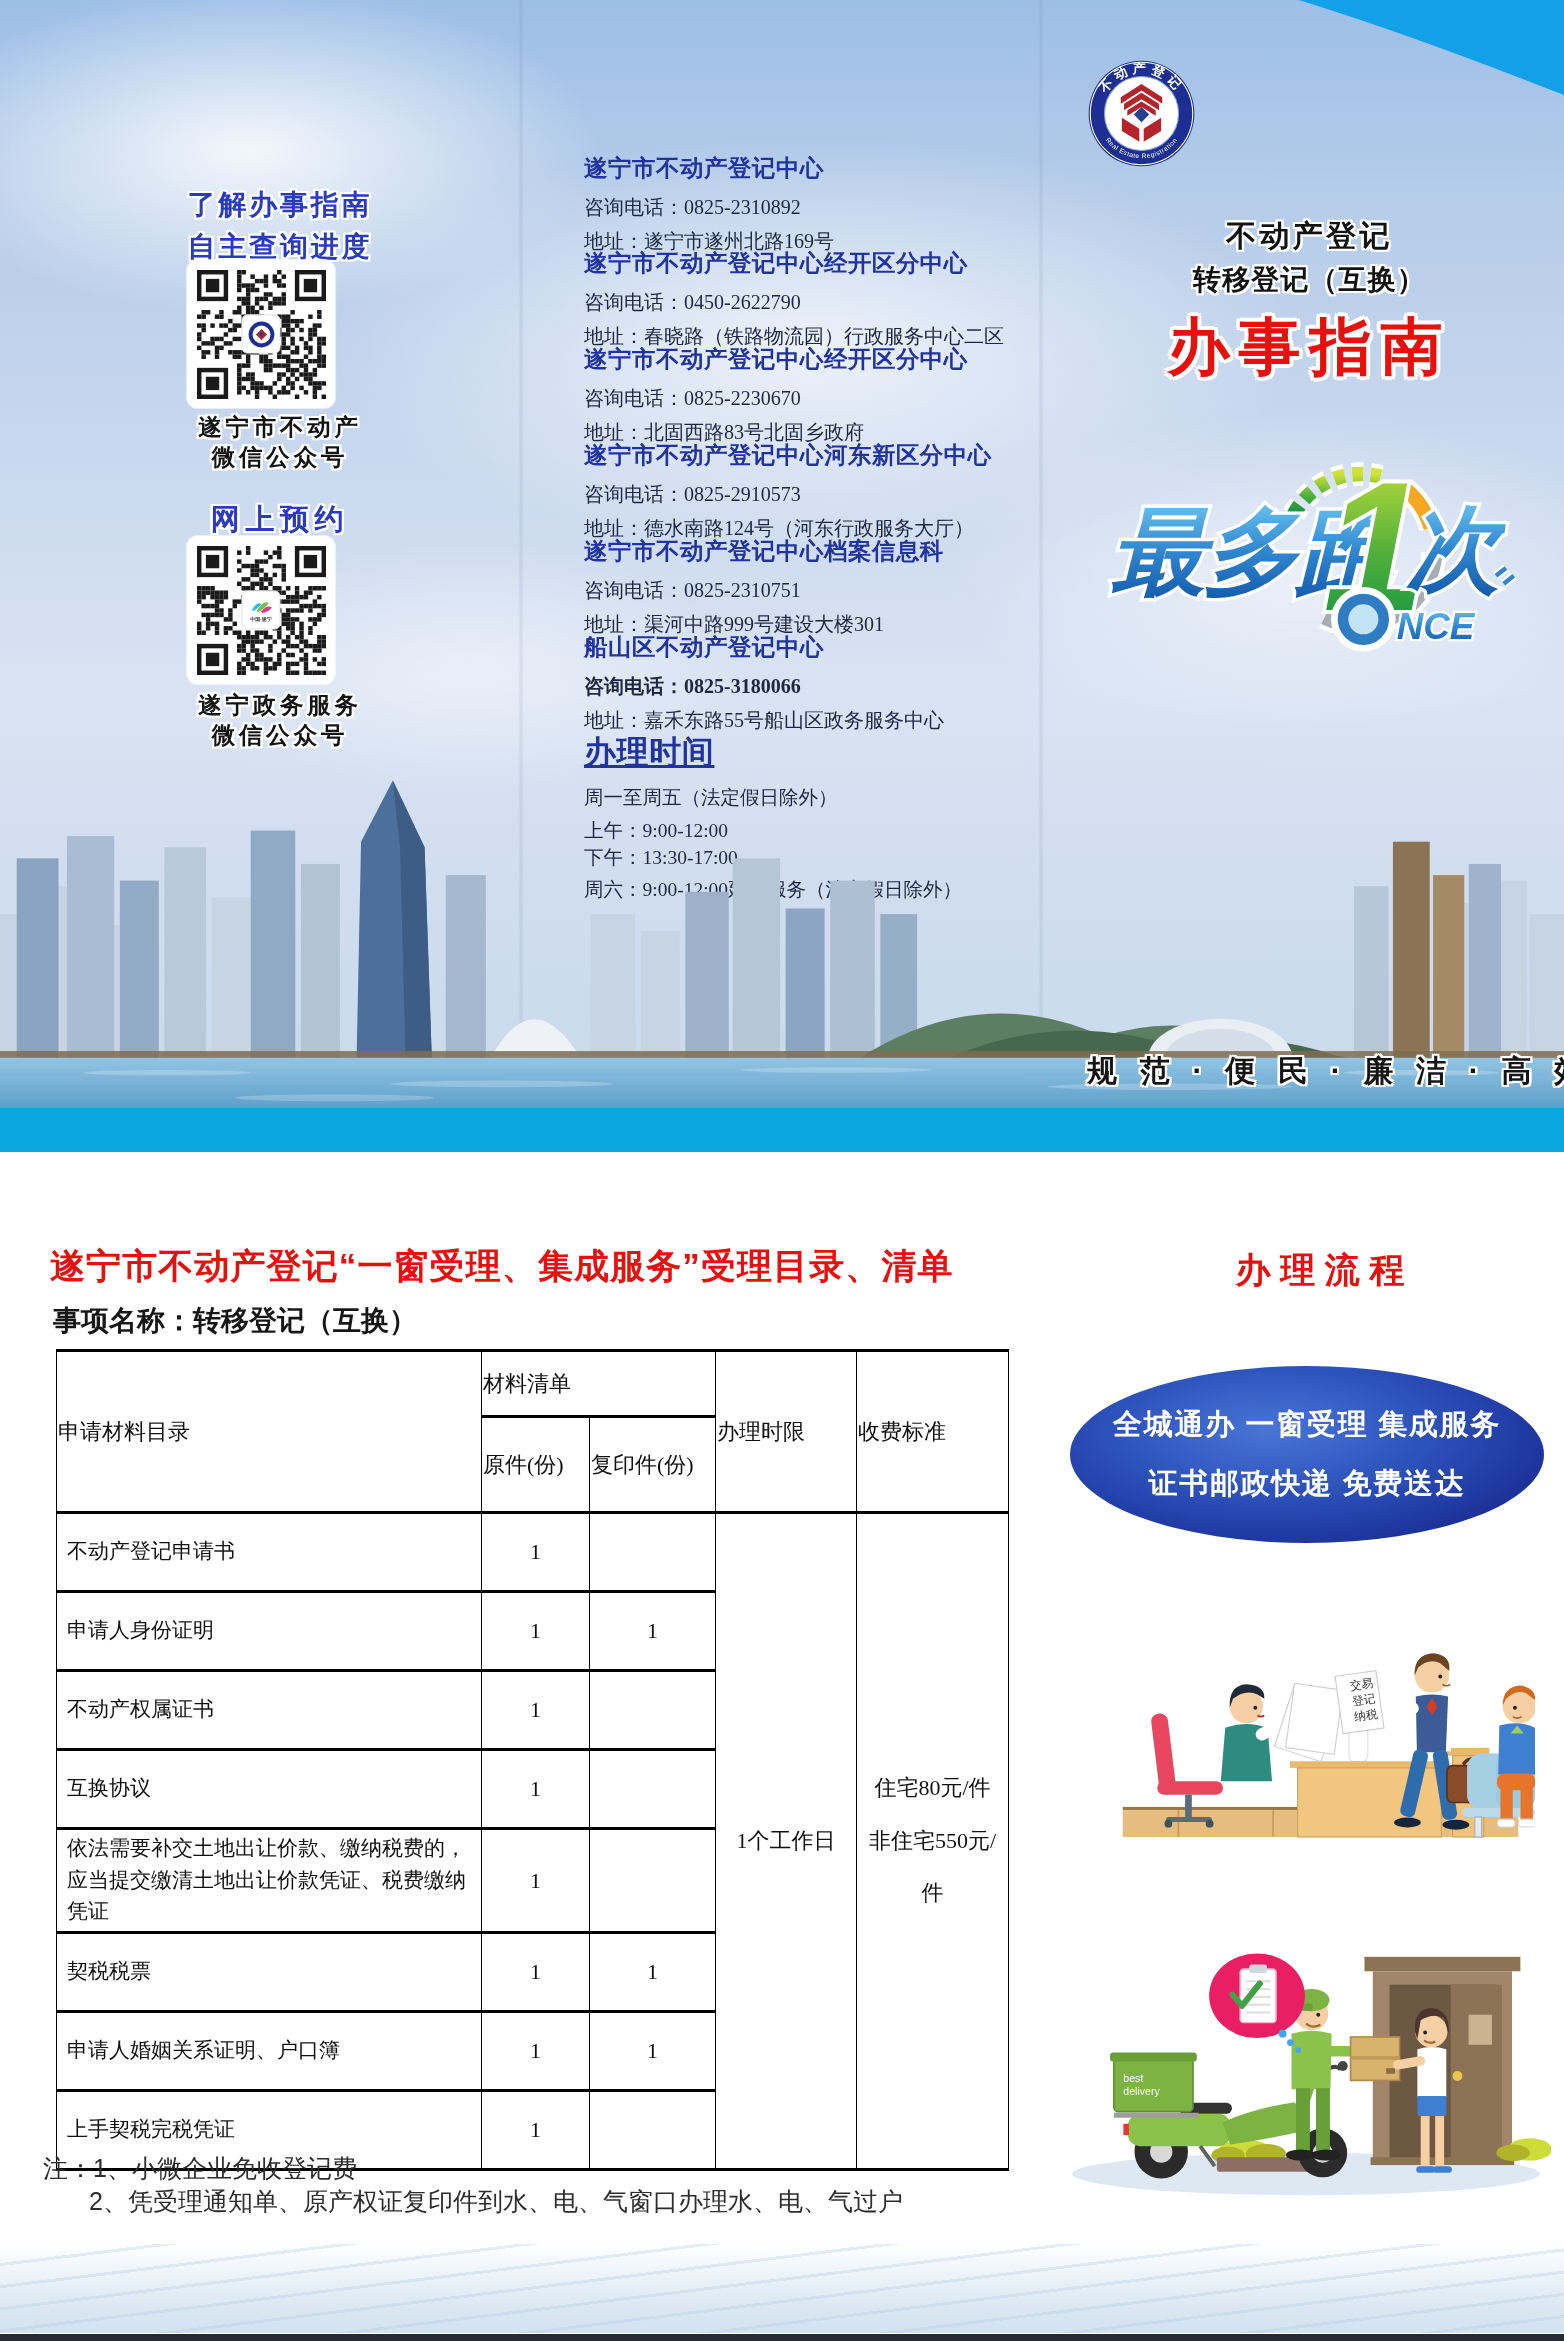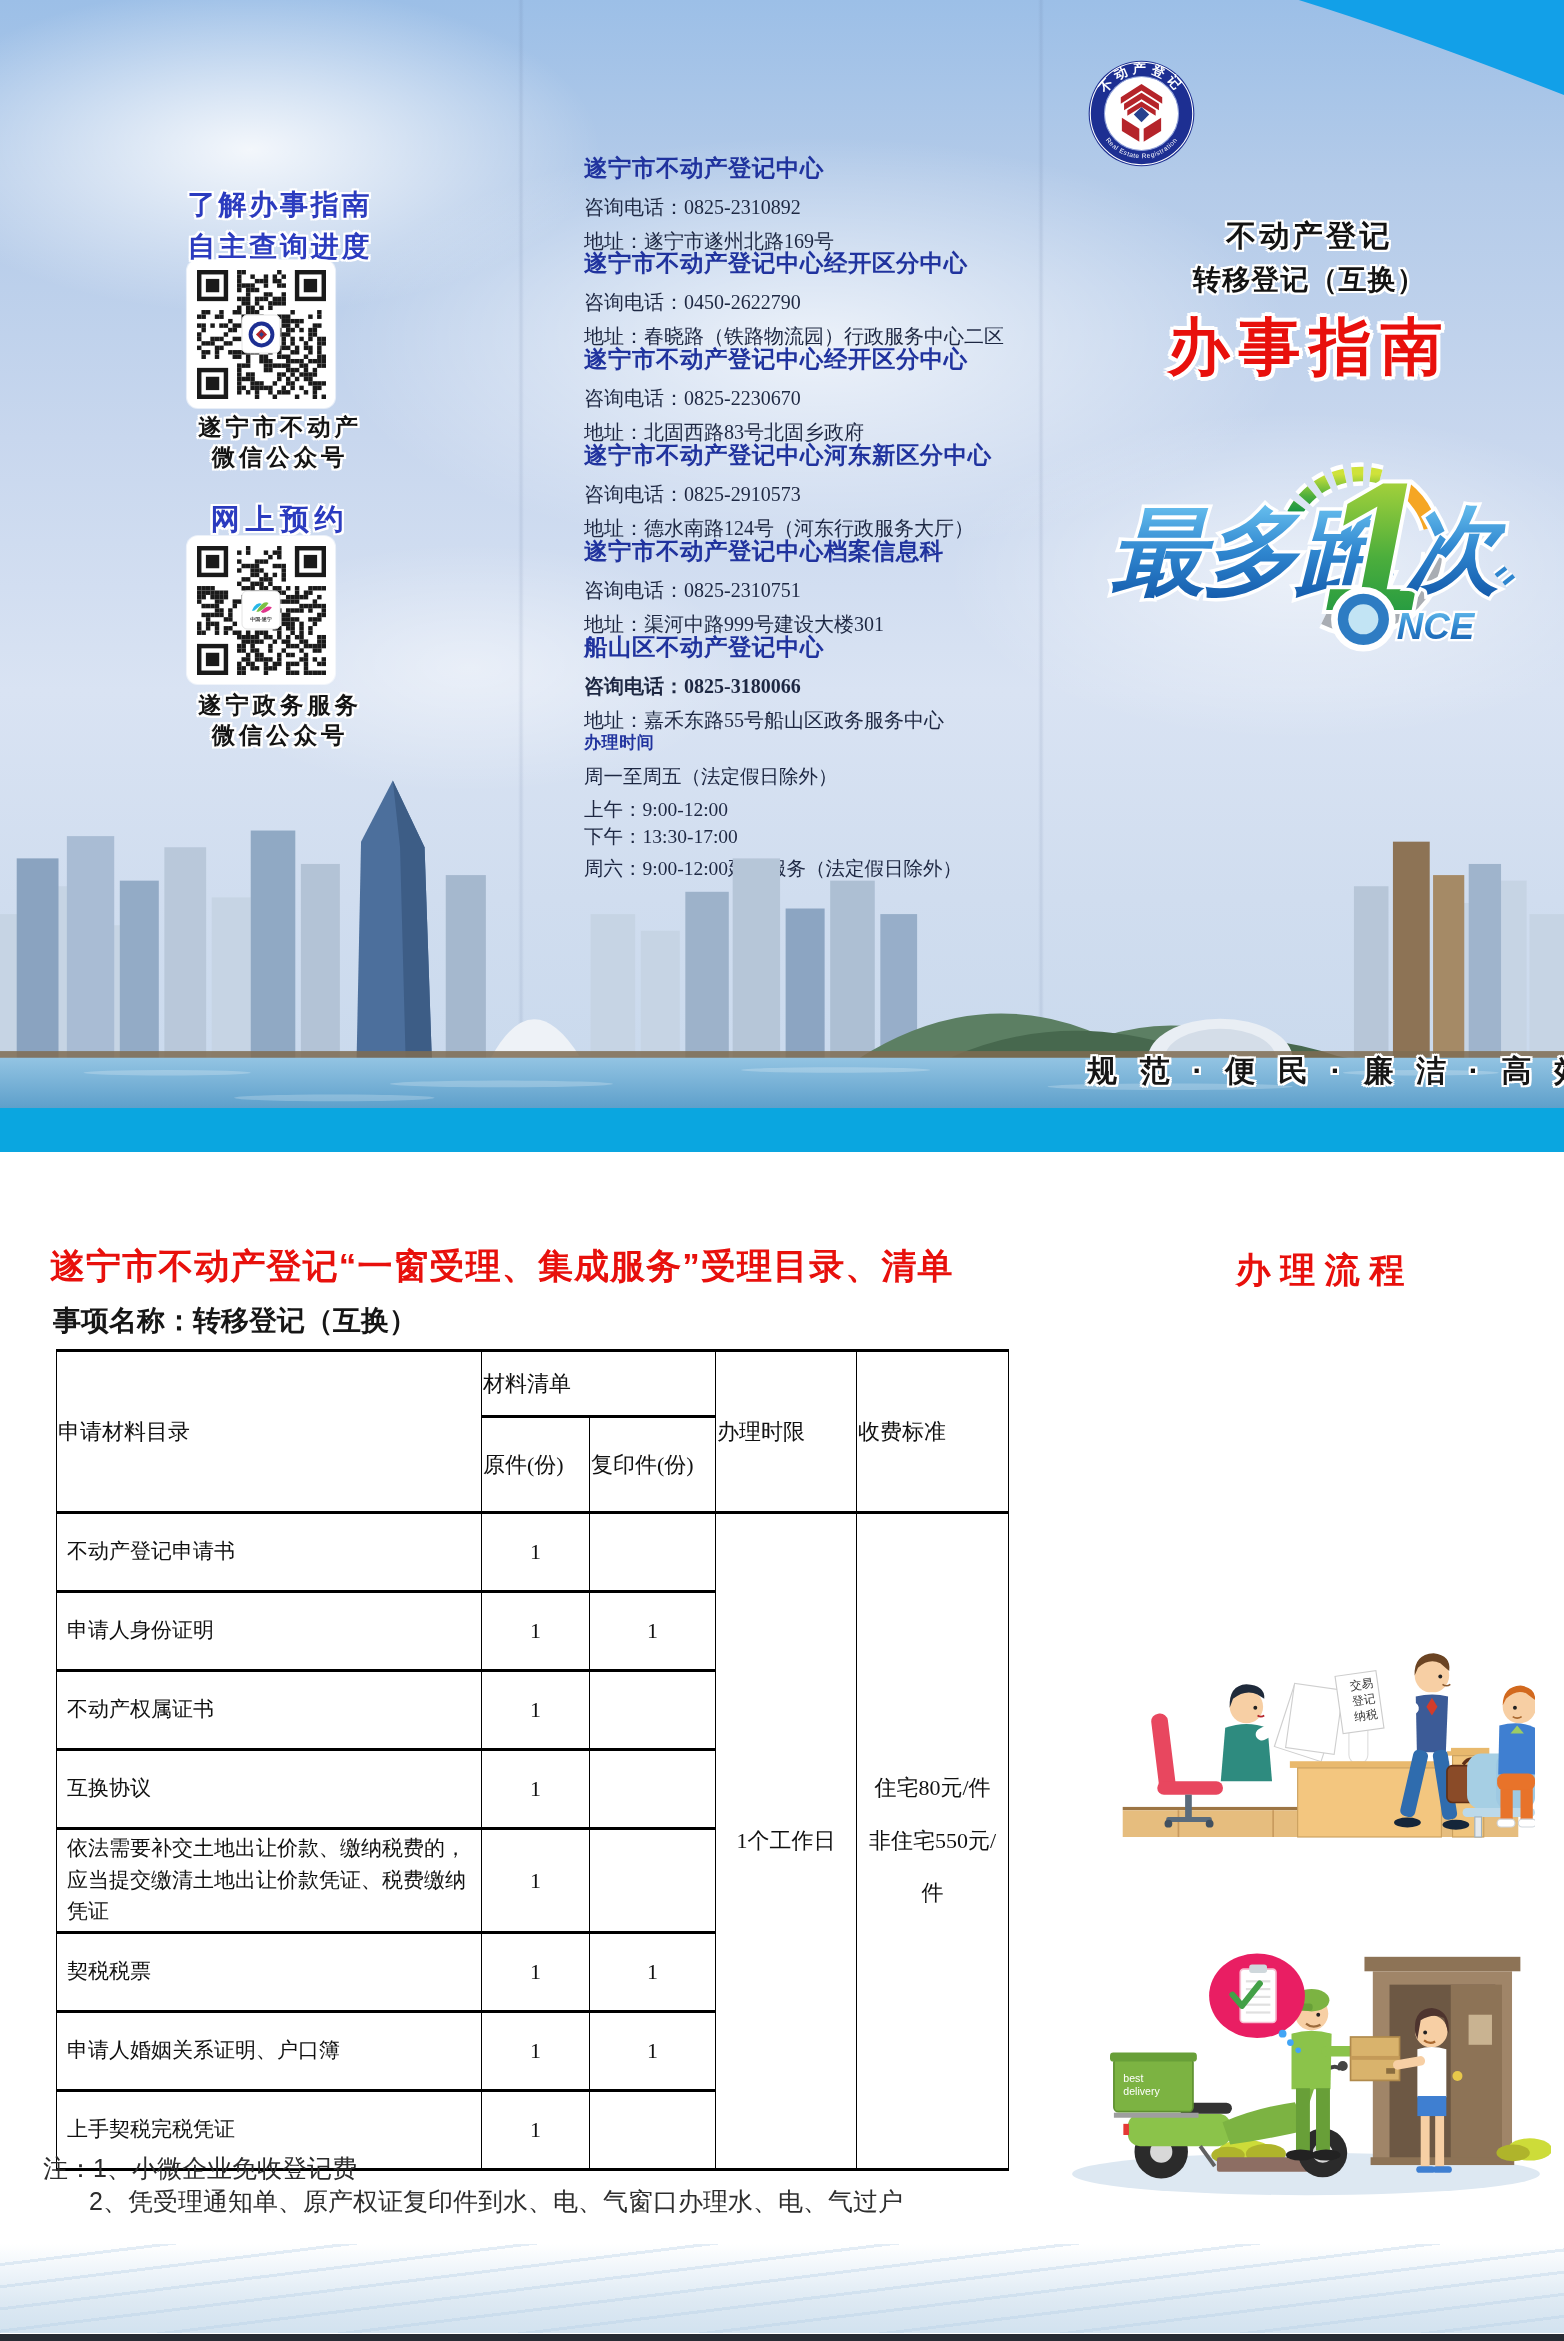--- a/index.html
+++ b/index.html
@@ -691,21 +691,21 @@
       <div class="contact-line" style="margin-top:6.7px;"><span>地址：</span><span>渠河中路999号建设大楼301</span></div>
     </div>
 
     <div class="abs" style="left:0;top:631px;">
       <div class="contact-name">船山区不动产登记中心</div>
       <div class="contact-line" style="margin-top:10px;font-weight:700;"><span>咨询电话：</span><span>0825-3180066</span></div>
       <div class="contact-line" style="margin-top:6.7px;"><span>地址：</span><span>嘉禾东路55号船山区政务服务中心</span></div>
     </div>
 
     <div class="abs" style="left:0;top:731px;">
-      <div class="contact-name" style="font-size:17px;">办理时间</div>
+      <div class="contact-name" style="font-size:32px;text-decoration:underline;">办理时间</div>
       <div class="hours-line" style="margin-top:9px;">周一至周五（法定假日除外）</div>
       <div class="hours-line" style="margin-top:5.6px;">上午：9:00-12:00</div>
       <div class="hours-line" style="margin-top:0;">下午：13:30-17:00</div>
       <div class="hours-line" style="margin-top:5.6px;">周六：9:00-12:00延时服务（法定假日除外）</div>
     </div>
   </div>
 
   <svg class="abs" style="left:1087px;top:59px;width:109px;height:109px;" viewBox="0 0 200 200">
     <circle cx="100" cy="100" r="97" fill="#1d2f92"></circle>
     <circle cx="100" cy="100" r="94" fill="none" stroke="#ffffff" stroke-width="2"></circle>
@@ -903,20 +903,24 @@
       </tr>
       <tr style="height:79px">
         <td class="cname">上手契税完税凭证</td>
         <td class="cnum">1</td>
         <td class="cnum"></td>
       </tr>
     </tbody>
       </table>
   </div>
 
+  <div class="abs" id="ellipse" style="top:214px;">
+    <div class="el-line">全城通办  一窗受理  集成服务</div>
+    <div class="el-line">证书邮政快递  免费送达</div>
+  </div>
 
   <svg class="abs" style="left:1106px;top:472px;width:429px;height:226px;" viewBox="0 0 770 405">
 
     <rect x="30" y="328" width="710" height="6" fill="#9c7544"></rect>
     <rect x="30" y="334" width="710" height="48" fill="#e6bd7e"></rect>
     <g stroke="#c89a5e" stroke-width="3">
         <path d="M130,334 v48"></path>
         <path d="M300,334 v48"></path>
         <path d="M470,334 v48"></path>
         <path d="M640,334 v48"></path>

